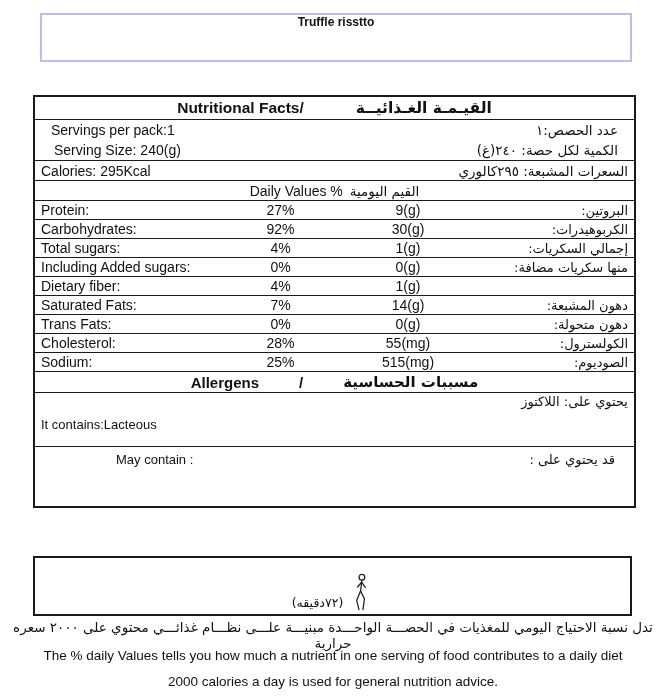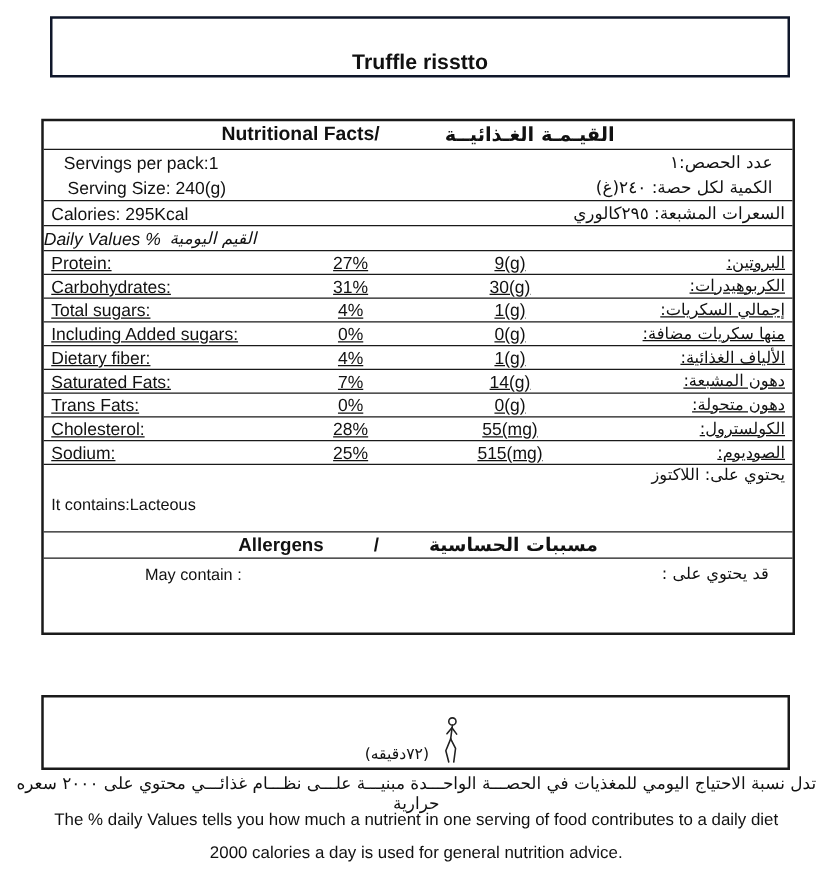--- a/index.html
+++ b/index.html
@@ -5,22 +5,22 @@
   html,body { margin:0; padding:0; background:#ffffff; }
   body {
     width:666px; height:700px; position:relative;
     font-family:"Liberation Sans", sans-serif; color:#111;
     -webkit-font-smoothing:antialiased;
   }
   .ar { font-family:"DejaVu Sans", sans-serif; }
 
   .title-box {
     position:absolute; left:40px; top:13px; width:588px; height:45px;
-    border:2px solid #0f172a; display:flex; align-items:flex-end; justify-content:center;
-    font-weight:bold; font-size:17px;
+    border:2px solid #c4b5fd; display:flex; align-items:flex-start; justify-content:center;
+    font-weight:bold; font-size:12px;
   }
 
   .facts-table {
     position:absolute; left:33px; top:95px; width:599px;
     border:2px solid #1a1a1a; background:#fff;
   }
   .row { border-top:1px solid #1a1a1a; box-sizing:border-box; }
   .row:first-child { border-top:none; }
 
   .header-row {
@@ -32,30 +32,29 @@
     font-size:14px; line-height:20px; padding:0 16px;
   }
   .servings-row .en2 { padding-left:3px; }
   .servings-row .col-ar { text-align:right; font-size:13.5px; }
   .calories-row {
     height:20px; display:flex; justify-content:space-between; align-items:center;
     font-size:14px; padding:0 6px;
   }
   .calories-row .ar { font-size:13.5px; }
   .dv-row {
-    height:20px; display:flex; align-items:center; gap:7px;
+    height:20px; display:flex; align-items:center; justify-content:center; gap:7px;
     font-size:14px;
-    font-style:italic;
   }
   .dv-row .ar { font-size:13.5px; }
 
   .nutrient-row {
     height:19px; display:grid;
     grid-template-columns:172px 135px 120px 1fr;
-    align-items:center; font-size:14px; padding:0 6px;text-decoration:underline;
+    align-items:center; font-size:14px; padding:0 6px;
   }
   .nutrient-row .n-label { text-align:left; }
   .nutrient-row .n-pct   { text-align:center; }
   .nutrient-row .n-amt   { text-align:center; }
   .nutrient-row .n-ar    { text-align:right; font-size:13px; }
 
   .allergens-row {
     height:21px; display:flex; align-items:center; justify-content:center; gap:40px;
     font-weight:bold; font-size:15px;
   }
@@ -120,41 +119,40 @@
     </div>
 
     <div class="row nutrient-row">
       <span class="n-label">Protein:</span>
       <span class="n-pct">27%</span>
       <span class="n-amt">9(g)</span>
       <span class="n-ar ar" dir="rtl">البروتين:</span>
     </div>
     <div class="row nutrient-row">
       <span class="n-label">Carbohydrates:</span>
-      <span class="n-pct">31%</span>
+      <span class="n-pct">92%</span>
       <span class="n-amt">30(g)</span>
       <span class="n-ar ar" dir="rtl">الكربوهيدرات:</span>
     </div>
     <div class="row nutrient-row">
       <span class="n-label">Total sugars:</span>
       <span class="n-pct">4%</span>
       <span class="n-amt">1(g)</span>
       <span class="n-ar ar" dir="rtl">إجمالي السكريات:</span>
     </div>
     <div class="row nutrient-row">
       <span class="n-label">Including Added sugars:</span>
       <span class="n-pct">0%</span>
       <span class="n-amt">0(g)</span>
       <span class="n-ar ar" dir="rtl">منها سكريات مضافة:</span>
     </div>
     <div class="row nutrient-row">
       <span class="n-label">Dietary fiber:</span>
       <span class="n-pct">4%</span>
       <span class="n-amt">1(g)</span>
-      <span class="n-ar ar" dir="rtl">الألياف الغذائية:</span>
     </div>
     <div class="row nutrient-row">
       <span class="n-label">Saturated Fats:</span>
       <span class="n-pct">7%</span>
       <span class="n-amt">14(g)</span>
       <span class="n-ar ar" dir="rtl">دهون المشبعة:</span>
     </div>
     <div class="row nutrient-row">
       <span class="n-label">Trans Fats:</span>
       <span class="n-pct">0%</span>
@@ -167,29 +165,29 @@
       <span class="n-amt">55(mg)</span>
       <span class="n-ar ar" dir="rtl">الكولسترول:</span>
     </div>
     <div class="row nutrient-row">
       <span class="n-label">Sodium:</span>
       <span class="n-pct">25%</span>
       <span class="n-amt">515(mg)</span>
       <span class="n-ar ar" dir="rtl">الصوديوم:</span>
     </div>
 
-    <div class="row contains-row">
-      <div class="ar-line ar" dir="rtl">يحتوي على: اللاكتوز</div>
-      <div class="en-line">It contains:Lacteous</div>
-    </div>
-
     <div class="row allergens-row">
       <span>Allergens</span>
       <span>/</span>
       <span class="ar" dir="rtl">مسببات الحساسية</span>
+    </div>
+
+    <div class="row contains-row">
+      <div class="ar-line ar" dir="rtl">يحتوي على: اللاكتوز</div>
+      <div class="en-line">It contains:Lacteous</div>
     </div>
 
     <div class="row maycontain-row">
       <span class="mc-en">May contain  :</span>
       <span class="mc-ar ar" dir="rtl">قد يحتوي على :</span>
     </div>
 
   </div>
 
   <div class="activity-box">

